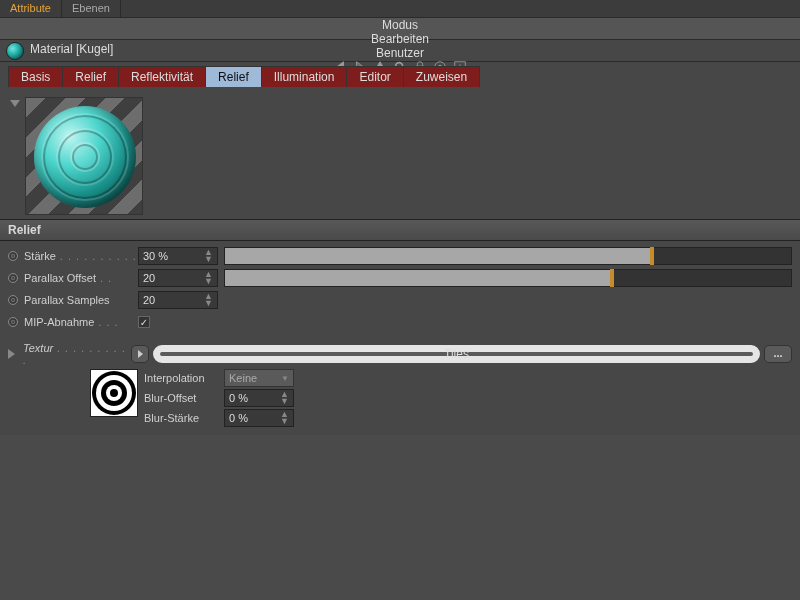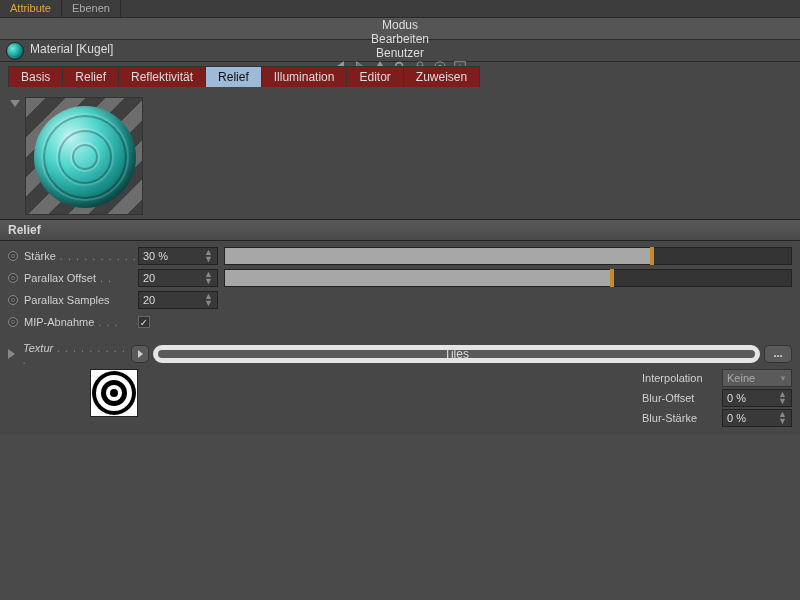--- a/index.html
+++ b/index.html
@@ -63,24 +63,24 @@
   .slider-thumb{ position:absolute; top:-1px; bottom:-1px; width:4px; background:#c88b2a;}
   .chk { width:12px;height:12px;border:1px solid #666;background:#333; display:inline-flex;align-items:center;justify-content:center;color:#ddd;font-size:10px;}
 
   
   .tex-block{ padding:4px 8px 8px 8px; background:#474747;}
   .tex-toprow{ display:flex; align-items:center; height:22px; gap:4px;}
   .tri-right{ display:inline-block;width:0;height:0;border-top:5px solid transparent;border-bottom:5px solid transparent;border-left:7px solid #888;margin-right:4px;}
   .tex-label{ width:104px;font-style:italic; }
   .circle-btn{ width:18px;height:18px;border-radius:5px;background:#5a5a5a;border:1px solid #333;display:flex;align-items:center;justify-content:center;}
   .circle-btn .arr{ width:0;height:0;border-top:4px solid transparent;border-bottom:4px solid transparent;border-left:5px solid #ccc;}
-  .tex-name{ flex:1; height:18px; border-radius:9px; background:#5a5a5a; border:5px solid #e5e5e5; display:flex; align-items:center; justify-content:center; color:#ddd; font-size:12px;}
+  .tex-name{ flex:1; height:18px; border-radius:9px; background:#5a5a5a; border:7px solid #e5e5e5; display:flex; align-items:center; justify-content:center; color:#ddd; font-size:12px;}
   .dots-btn{ width:28px; height:18px; border-radius:5px; background:#5a5a5a; border:1px solid #333; color:#ddd; text-align:center; font-weight:bold; line-height:14px;}
 
-  .tex-subgrid{ display:flex; gap:6px; margin-top:4px; padding-left:130px;justify-content:space-between;}
+  .tex-subgrid{ display:flex; gap:6px; margin-top:4px; padding-left:130px;}
   .tex-thumb{ width:48px; height:48px; background:#fff; position:relative; border:1px solid #222; margin-left:-48px; }
   .bullseye{ position:absolute; top:50%; left:50%; border-radius:50%; transform:translate(-50%,-50%);}
   .b1{width:44px;height:44px;background:#000;}
   .b2{width:36px;height:36px;background:#fff;}
   .b3{width:26px;height:26px;background:#000;}
   .b4{width:16px;height:16px;background:#fff;}
   .b5{width:8px;height:8px;background:#000;}
   .tex-fields{ display:flex; flex-direction:column; gap:2px;}
   .tfrow{ display:flex; align-items:center; gap:4px; height:18px;}
   .tflabel{ width:76px; color:#d0d0d0;}

